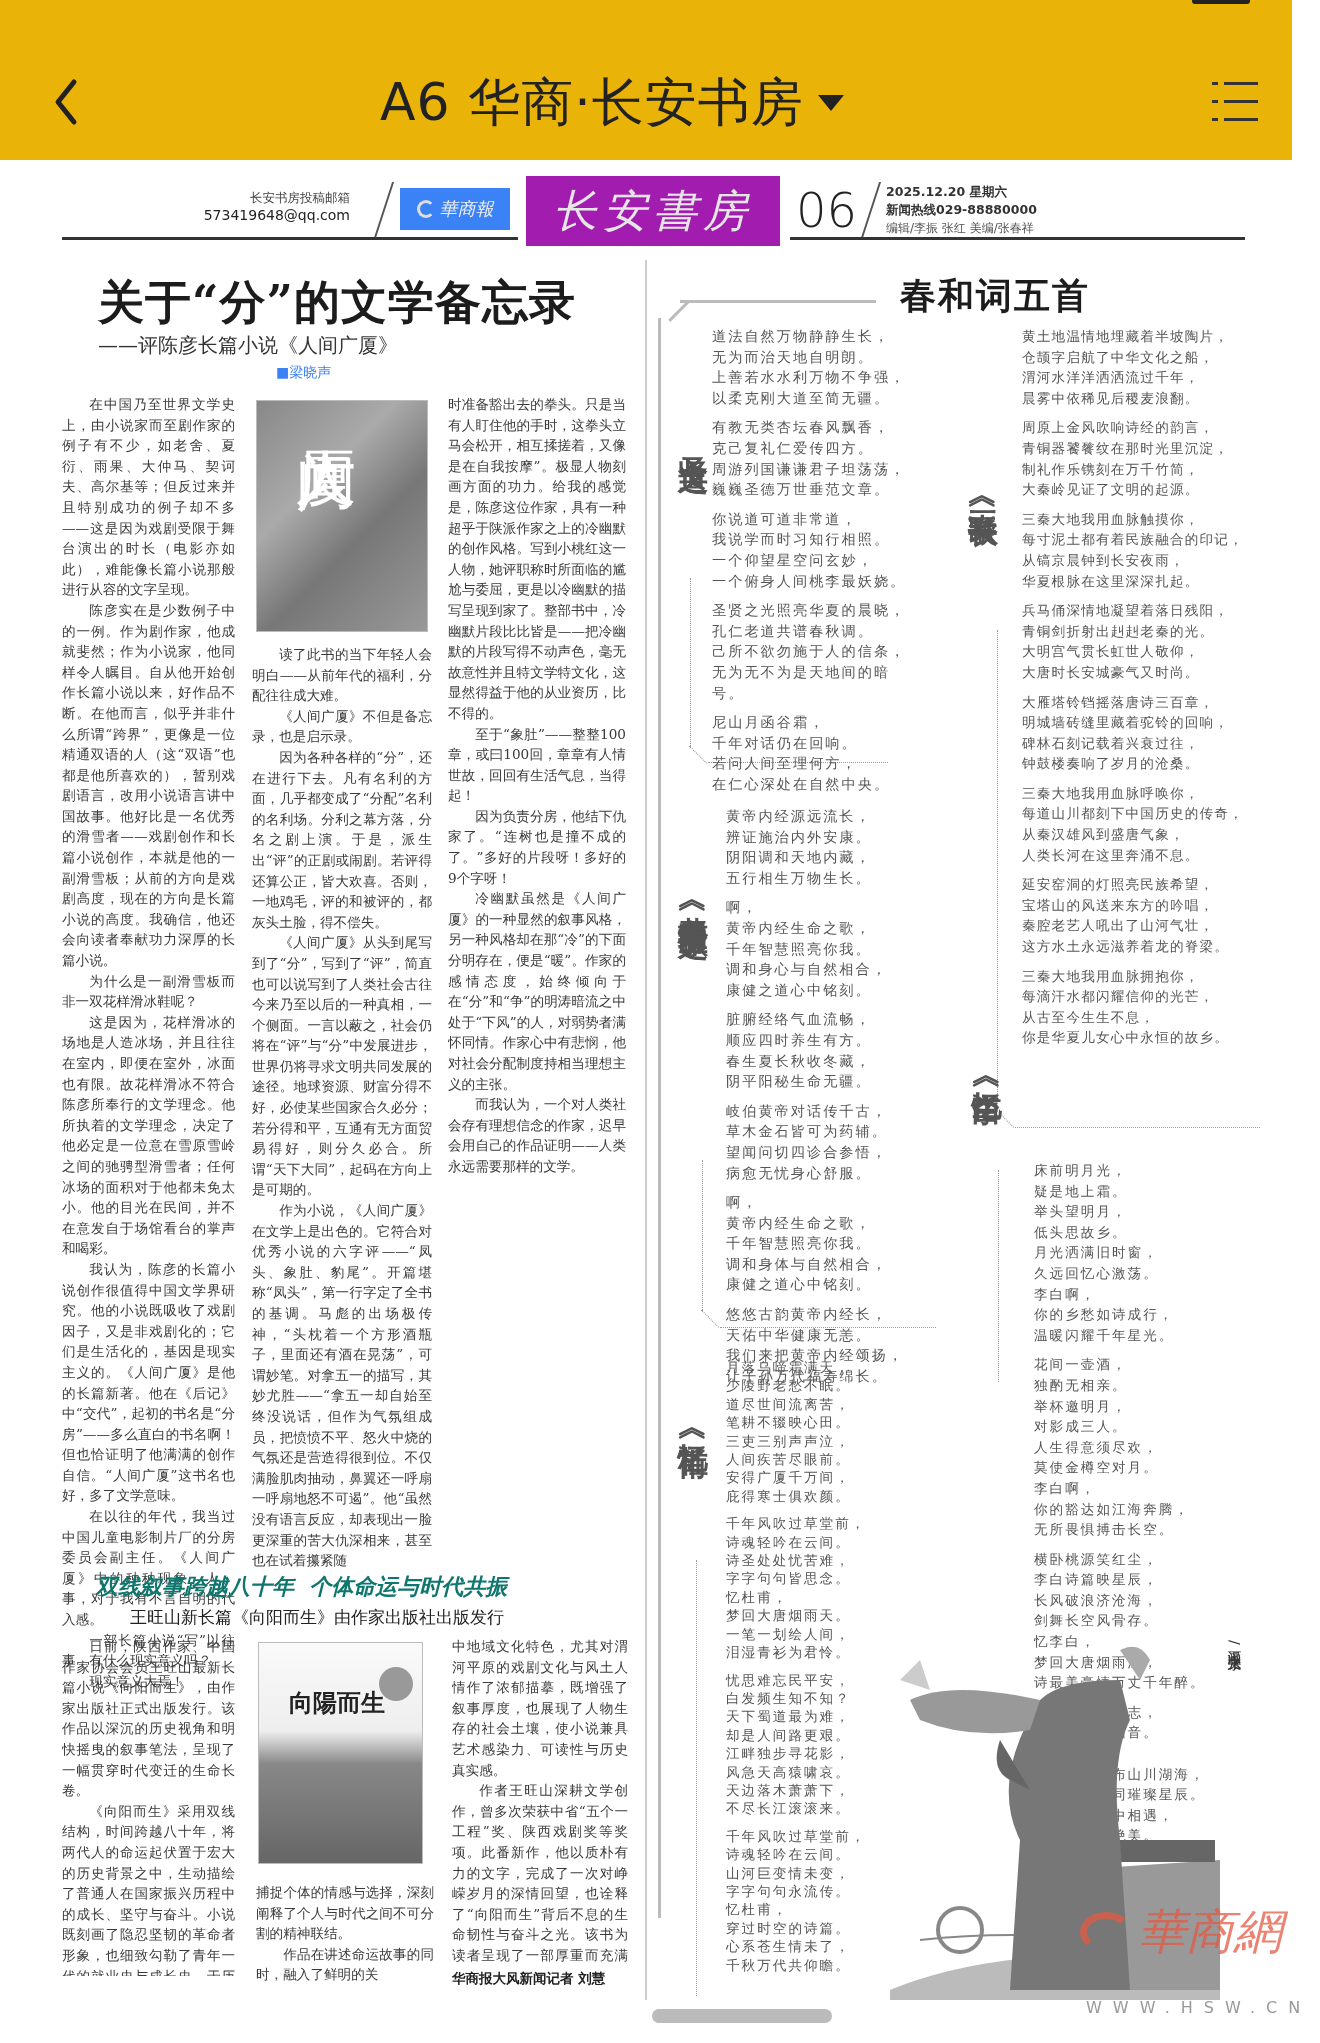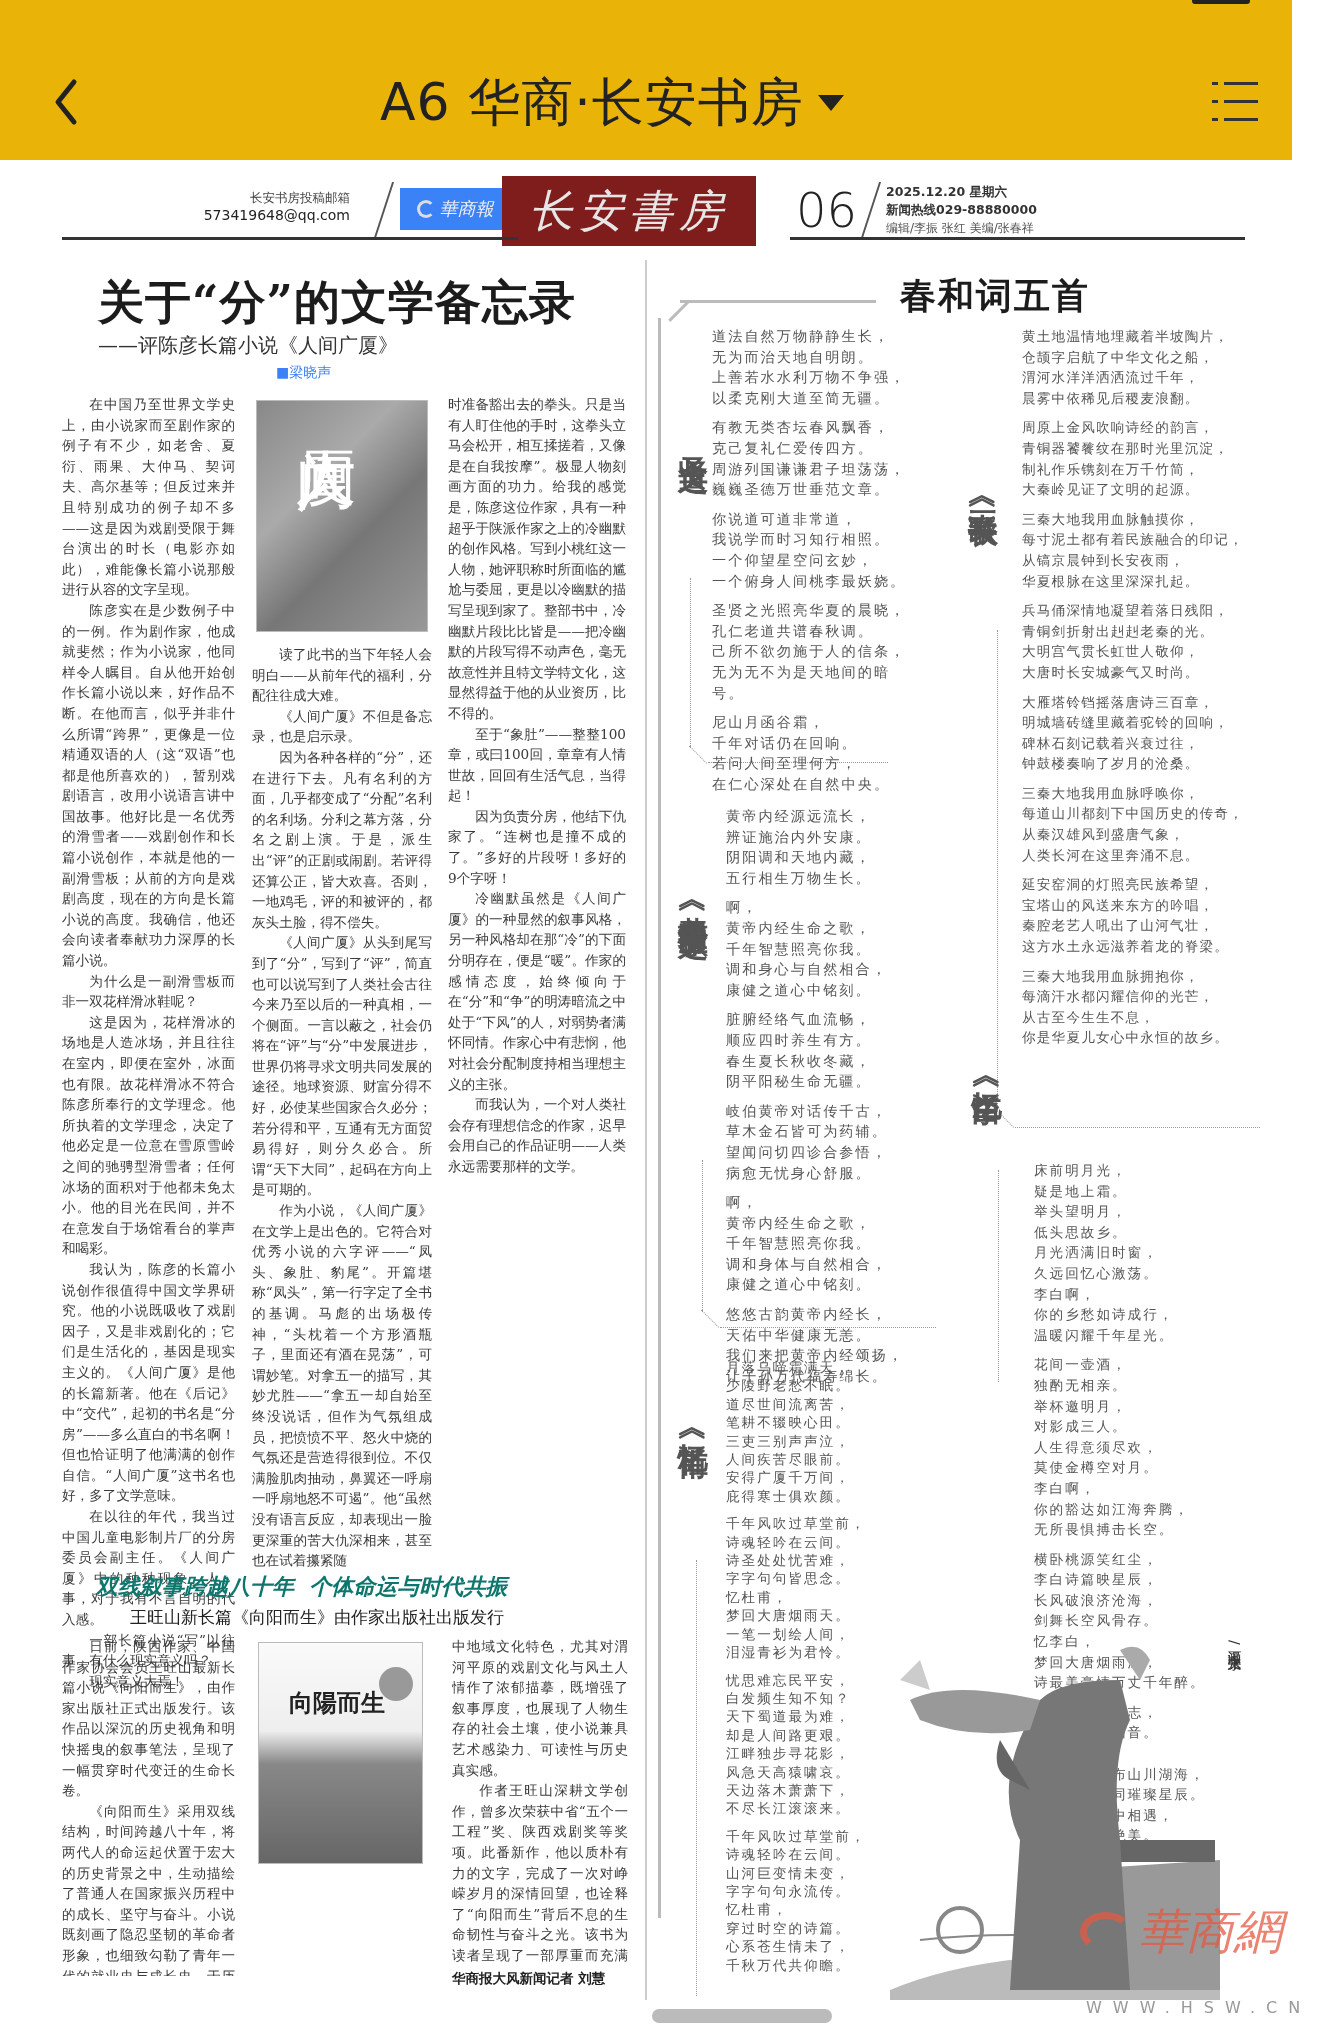--- a/index.html
+++ b/index.html
@@ -53,21 +53,21 @@
 <div id="paper">
 
   <div class="abs" style="left:0;top:0;width:1320px;height:100px;">
     <div class="abs" style="left:180px;top:30px;width:170px;text-align:right;font-size:12.5px;color:#444;">长安书房投稿邮箱</div>
     <div class="abs" style="left:180px;top:47px;width:170px;text-align:right;font-size:14px;color:#222;">573419648@qq.com</div>
     <div class="abs" style="left:383px;top:22px;width:1.5px;height:56px;background:#555;transform:skewX(-18deg);"></div>
     <div class="abs" style="left:400px;top:28px;width:110px;height:42px;background:#3b82f6;color:#eee;display:flex;align-items:center;justify-content:center;font-family:'DejaVu Serif',serif;font-size:18px;font-style:italic;">
       <span style="display:inline-block;width:18px;height:18px;border:3px solid #ddd;border-right-color:transparent;border-radius:50%;margin-right:5px;"></span>
       <span>華商報</span>
     </div>
-    <div class="abs" style="left:502px;top:16px;width:254px;height:70px;background:#7f1d1d;color:#e6e6e6;font-family:'DejaVu Serif',serif;font-size:44px;font-style:italic;display:flex;align-items:center;justify-content:center;letter-spacing:6px;">
+    <div class="abs" style="left:526px;top:16px;width:254px;height:70px;background:#a21caf;color:#e6e6e6;font-family:'DejaVu Serif',serif;font-size:44px;font-style:italic;display:flex;align-items:center;justify-content:center;letter-spacing:6px;">
       <span>长安書房</span>
     </div>
     <div class="abs" style="left:796px;top:22px;font-size:48px;font-weight:300;color:#222;font-family:'DejaVu Sans',sans-serif;">06</div>
     <div class="abs" style="left:870px;top:22px;width:1.5px;height:56px;background:#555;transform:skewX(-18deg);"></div>
     <div class="abs" style="left:886px;top:24px;font-size:12.5px;font-weight:bold;color:#333;">2025.12.20 星期六</div>
     <div class="abs" style="left:886px;top:42px;font-size:12.5px;font-weight:bold;color:#333;">新闻热线029-88880000</div>
     <div class="abs" style="left:886px;top:60px;font-size:12px;color:#555;">编辑/李振 张红 美编/张春祥</div>
     <div class="abs" style="left:62px;top:77px;width:456px;height:3px;background:#333;"></div>
     <div class="abs" style="left:790px;top:77px;width:455px;height:3px;background:#333;"></div>
   </div>
@@ -110,20 +110,24 @@
   <div class="abs" style="left:96px;top:1412px;font-family:'DejaVu Serif',serif;font-weight:bold;font-size:22px;color:#0f766e;white-space:pre;font-style:italic;">双线叙事跨越八十年  个体命运与时代共振</div>
   <div class="abs" style="left:130px;top:1446px;font-size:17px;color:#222;">王旺山新长篇《向阳而生》由作家出版社出版发行</div>
 
   <div class="col" style="left:62px;top:1476px;width:173px;height:340px;overflow:hidden;">
     <p>日前，陕西作家、中国作家协会会员王旺山最新长篇小说《向阳而生》，由作家出版社正式出版发行。该作品以深沉的历史视角和明快摇曳的叙事笔法，呈现了一幅贯穿时代变迁的生命长卷。</p>
     <p>《向阳而生》采用双线结构，时间跨越八十年，将两代人的命运起伏置于宏大的历史背景之中，生动描绘了普通人在国家振兴历程中的成长、坚守与奋斗。小说既刻画了隐忍坚韧的革命者形象，也细致勾勒了青年一代的就业史与成长史，于历史洪流中</p>
   </div>
   <div class="bookimg" style="left:258px;top:1482px;width:165px;height:222px;background:linear-gradient(180deg,#fafafa 0%,#eee 40%,#888 55%,#666 100%);">
     <div class="abs" style="left:30px;top:44px;font-size:24px;font-weight:bold;color:#222;font-family:'DejaVu Serif',serif;">向陽而生</div>
     <div class="abs" style="left:120px;top:24px;width:34px;height:34px;border-radius:50%;background:#999;"></div>
+  </div>
+  <div class="col" style="left:256px;top:1722px;width:178px;height:100px;overflow:hidden;">
+    <p style="text-indent:0">捕捉个体的情感与选择，深刻阐释了个人与时代之间不可分割的精神联结。</p>
+    <p>作品在讲述命运故事的同时，融入了鲜明的关</p>
   </div>
   <div class="col" style="left:452px;top:1476px;width:176px;height:330px;overflow:hidden;">
     <p style="text-indent:0">中地域文化特色，尤其对渭河平原的戏剧文化与风土人情作了浓郁描摹，既增强了叙事厚度，也展现了人物生存的社会土壤，使小说兼具艺术感染力、可读性与历史真实感。</p>
     <p>作者王旺山深耕文学创作，曾多次荣获中省“五个一工程”奖、陕西戏剧奖等奖项。此番新作，他以质朴有力的文字，完成了一次对峥嵘岁月的深情回望，也诠释了“向阳而生”背后不息的生命韧性与奋斗之光。该书为读者呈现了一部厚重而充满温度的时代记录。</p>
   </div>
   <div class="abs" style="left:452px;top:1810px;font-size:13.5px;color:#222;font-weight:bold;">华商报大风新闻记者 刘慧</div>
 
   <div class="abs" style="left:645px;top:100px;width:2px;height:1740px;background:#ccc;"></div>
 
   <div class="abs" style="left:680px;top:140px;width:196px;height:3px;background:#bbb;"></div>

